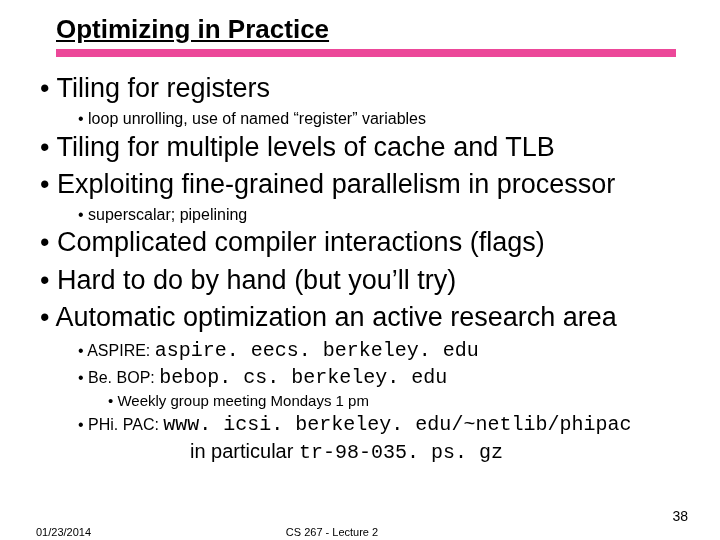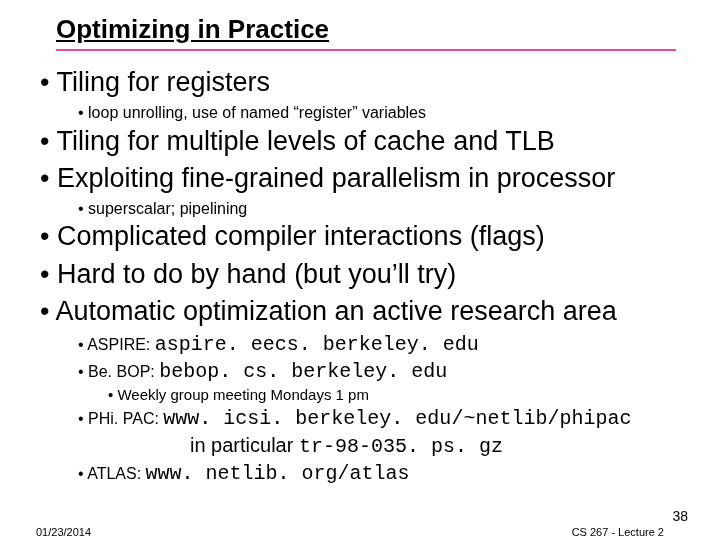--- a/index.html
+++ b/index.html
@@ -13,21 +13,21 @@
     position: relative;
     overflow: hidden;
   }
   .slide {
     padding: 14px 36px 0 36px;
   }
   .title {
     font-size: 26px;
     font-weight: bold;
     text-decoration: underline;
-    border-bottom: 2px solid #ec4899;
+    border-bottom: 8px solid #ec4899;
     padding-bottom: 4px;
     margin-bottom: 14px;
     margin-left: 20px;
     margin-right: 8px;
   }
   ul {
     list-style: none;
     margin: 0;
     padding: 0;
   }
@@ -78,21 +78,21 @@
   }
   .footer {
     position: absolute;
     bottom: 14px;
     left: 0;
     width: 720px;
     font-size: 11px;
     color: #000;
   }
   .footer .date { position: absolute; left: 36px; }
-  .footer .center { position: absolute; left: 0; width: 664px; text-align: right; }
+  .footer .center { position: absolute; left: 0; width: 664px; text-align: center; }
   .footer .num { position: absolute; right: 32px; bottom: 2px; font-size: 14px; }
 </style>
 </head>
 <body>
 
 <div class="slide">
   <div class="title">Optimizing in Practice</div>
 
   <ul class="l1">
     <li>Tiling for registers</li>
@@ -118,21 +118,20 @@
     <li><span>ASPIRE: </span><span class="mono">aspire. eecs. berkeley. edu</span></li>
     <li><span>Be. BOP: </span><span class="mono">bebop. cs. berkeley. edu</span></li>
   </ul>
   <ul class="l3">
     <li>Weekly group meeting Mondays 1 pm</li>
   </ul>
   <ul class="l2">
     <li><span>PHi. PAC: </span><span class="mono">www. icsi. berkeley. edu/~netlib/phipac</span>
       <span class="indent-cont"><span>in particular </span><span class="mono">tr-98-035. ps. gz</span></span>
     </li>
-    <li><span>ATLAS: </span><span class="mono">www. netlib. org/atlas</span></li>
   </ul>
 </div>
 
 <div class="footer">
   <span class="date">01/23/2014</span>
   <span class="center">CS 267 - Lecture 2</span>
   <span class="num">38</span>
 </div>
 
 </body></html>

